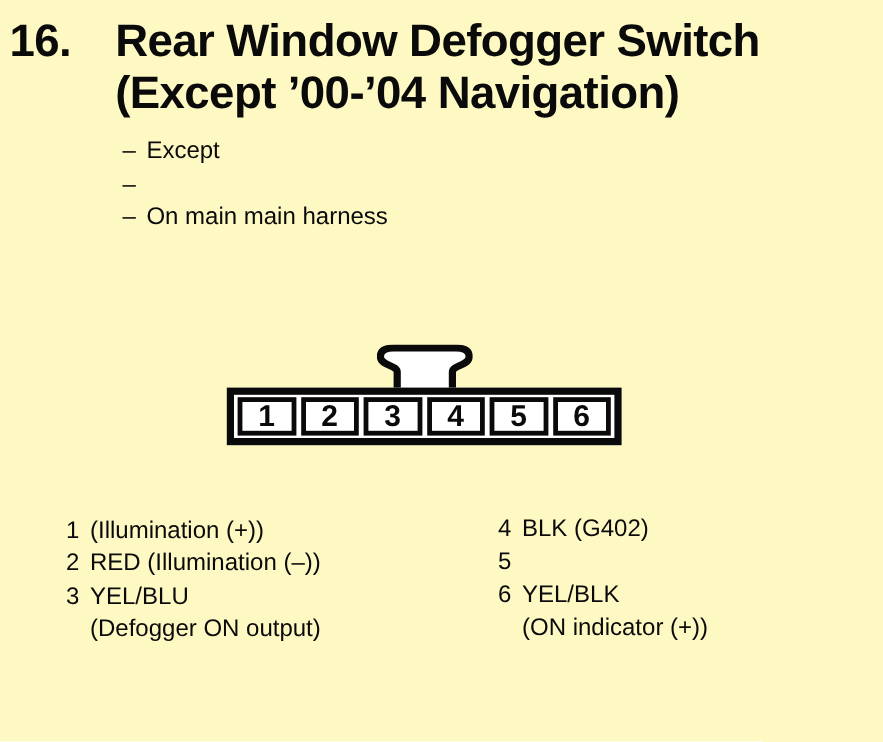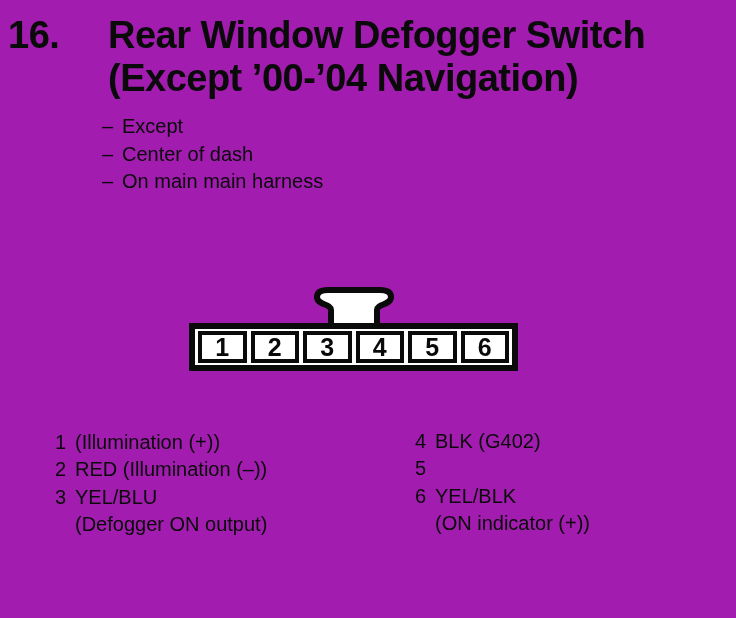--- a/index.html
+++ b/index.html
@@ -1,26 +1,26 @@
 <!DOCTYPE html>
 <html><head>
 <meta charset="utf-8">
 <style>
   html,body{margin:0;padding:0;background:#ffffff;}
   .page{
-    position:relative;width:736px;height:618px;background:#a21caf;color:#0a0a0a;
+    position:relative;width:736px;height:618px;background:#fef9c3;color:#0a0a0a;
     font-family:"Liberation Sans", sans-serif;overflow:hidden;
   }
   
   .item-no{
     position:absolute;left:8px;top:14px;
     font-size:38px;font-weight:700;letter-spacing:-0.5px;line-height:43px;
   }
   .title{
-    position:absolute;left:108px;top:14px;margin:0;
+    position:absolute;left:96px;top:14px;margin:0;
     font-size:38px;font-weight:700;letter-spacing:-0.5px;line-height:43px;
   }
   .title span{display:block;white-space:nowrap;}
   
   .notes{
     position:absolute;left:102px;top:113px;margin:0;padding:0;list-style:none;
     font-size:20px;line-height:27.5px;
   }
   .note{display:flex;}
   .note .dash{width:20px;flex:none;}
@@ -58,21 +58,20 @@
     <span>(Except ’00-’04 Navigation)</span>
   </h1>
 
   <ul class="notes">
     <li class="note">
       <span class="dash">–</span>
       <span>Except</span>
     </li>
     <li class="note">
       <span class="dash">–</span>
-      <span>Center of dash</span>
     </li>
     <li class="note">
       <span class="dash">–</span>
       <span>On main main harness</span>
     </li>
   </ul>
 
   <div class="connector">
     <svg class="tab" width="80" height="42" viewBox="0 0 80 42" aria-hidden="true">
       <path d="M 17 42 L 17 23 C 17 17 3 18 3 10 C 3 4 9 3 14 3 L 66 3 C 71 3 77 4 77 10 C 77 18 63 17 63 23 L 63 42" fill="#ffffff" stroke="#0a0a0a" stroke-width="6" stroke-linejoin="round"></path>

